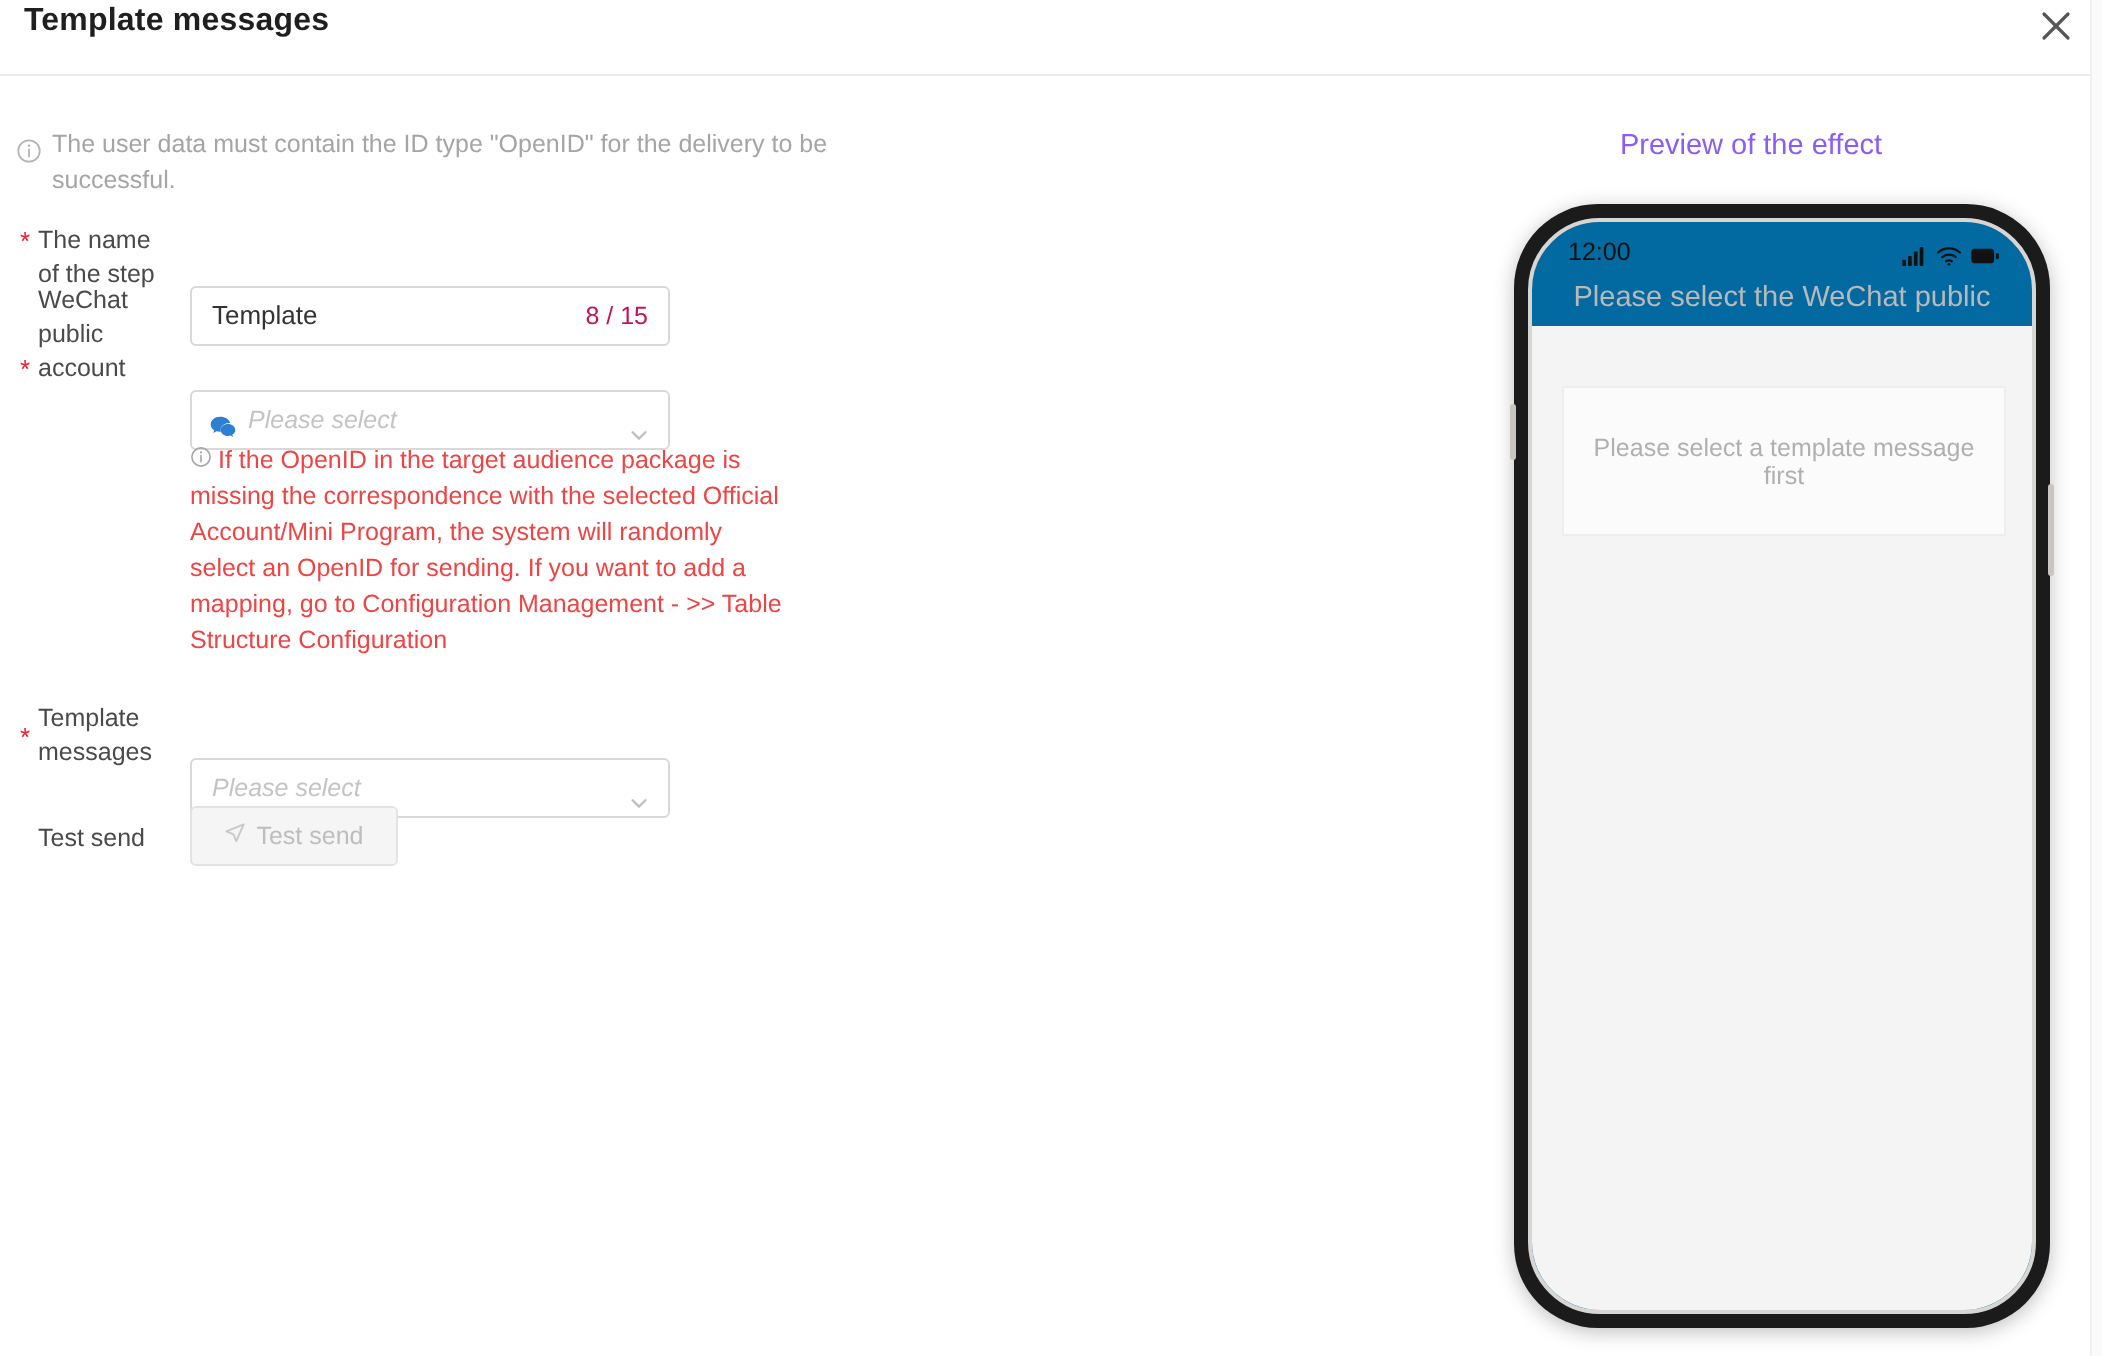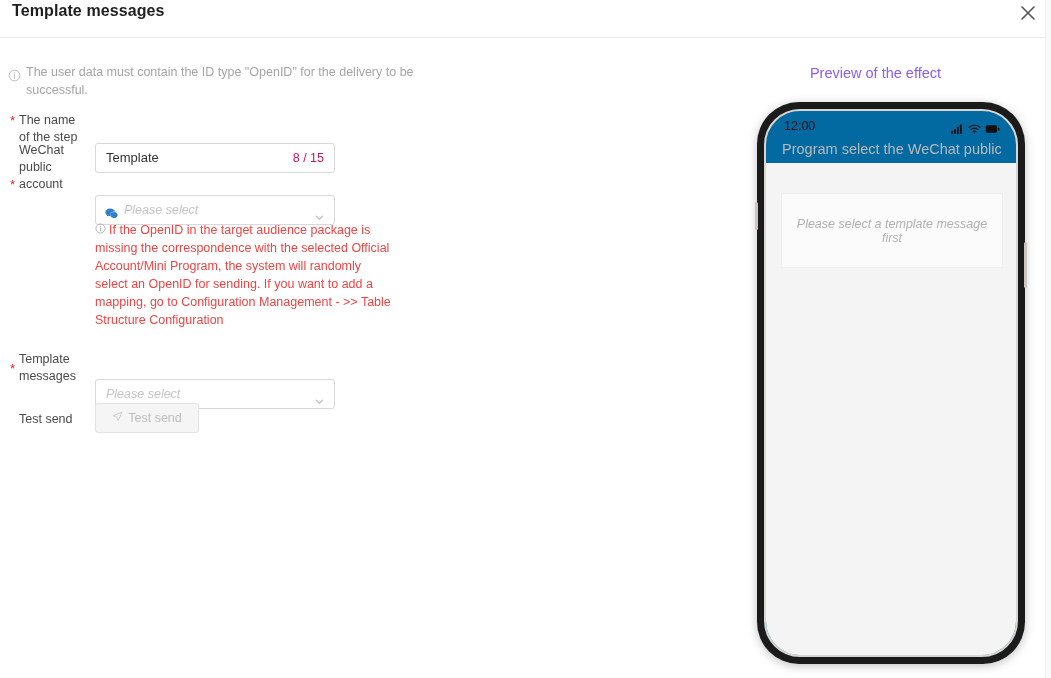--- a/index.html
+++ b/index.html
@@ -264,21 +264,20 @@
     overflow: hidden;
   }
 
   .phone-body {
     position: absolute;
     top: 52px;
     left: 0;
     right: 0;
     bottom: 0;
     background: #f4f4f4;
-    font-style: italic;
   }
   .msg-card {
     position: absolute;
     left: 15px;
     top: 30px;
     width: 222px;
     height: 75px;
     background: #fbfbfb;
     border: 1px solid #eeeeee;
     box-sizing: border-box;
@@ -420,21 +419,21 @@
           </span>
           <span>
             <svg width="15" height="10" viewBox="0 0 16 11" fill="none">
               <rect x="0.5" y="1.5" width="12.5" height="8" rx="1.8" fill="#111"></rect>
               <rect x="14" y="4" width="1.6" height="3.2" rx="0.6" fill="#111"></rect>
             </svg>
           </span>
         </div>
       </div>
 
-      <div class="phone-header">Program select the WeChat public</div>
+      <div class="phone-header">Please select the WeChat public</div>
 
       <div class="phone-body">
         <div class="msg-card">Please select a template message first</div>
       </div>
 
     </div>
   </div>
 </div>
 
 <div class="scroll-edge"></div>

